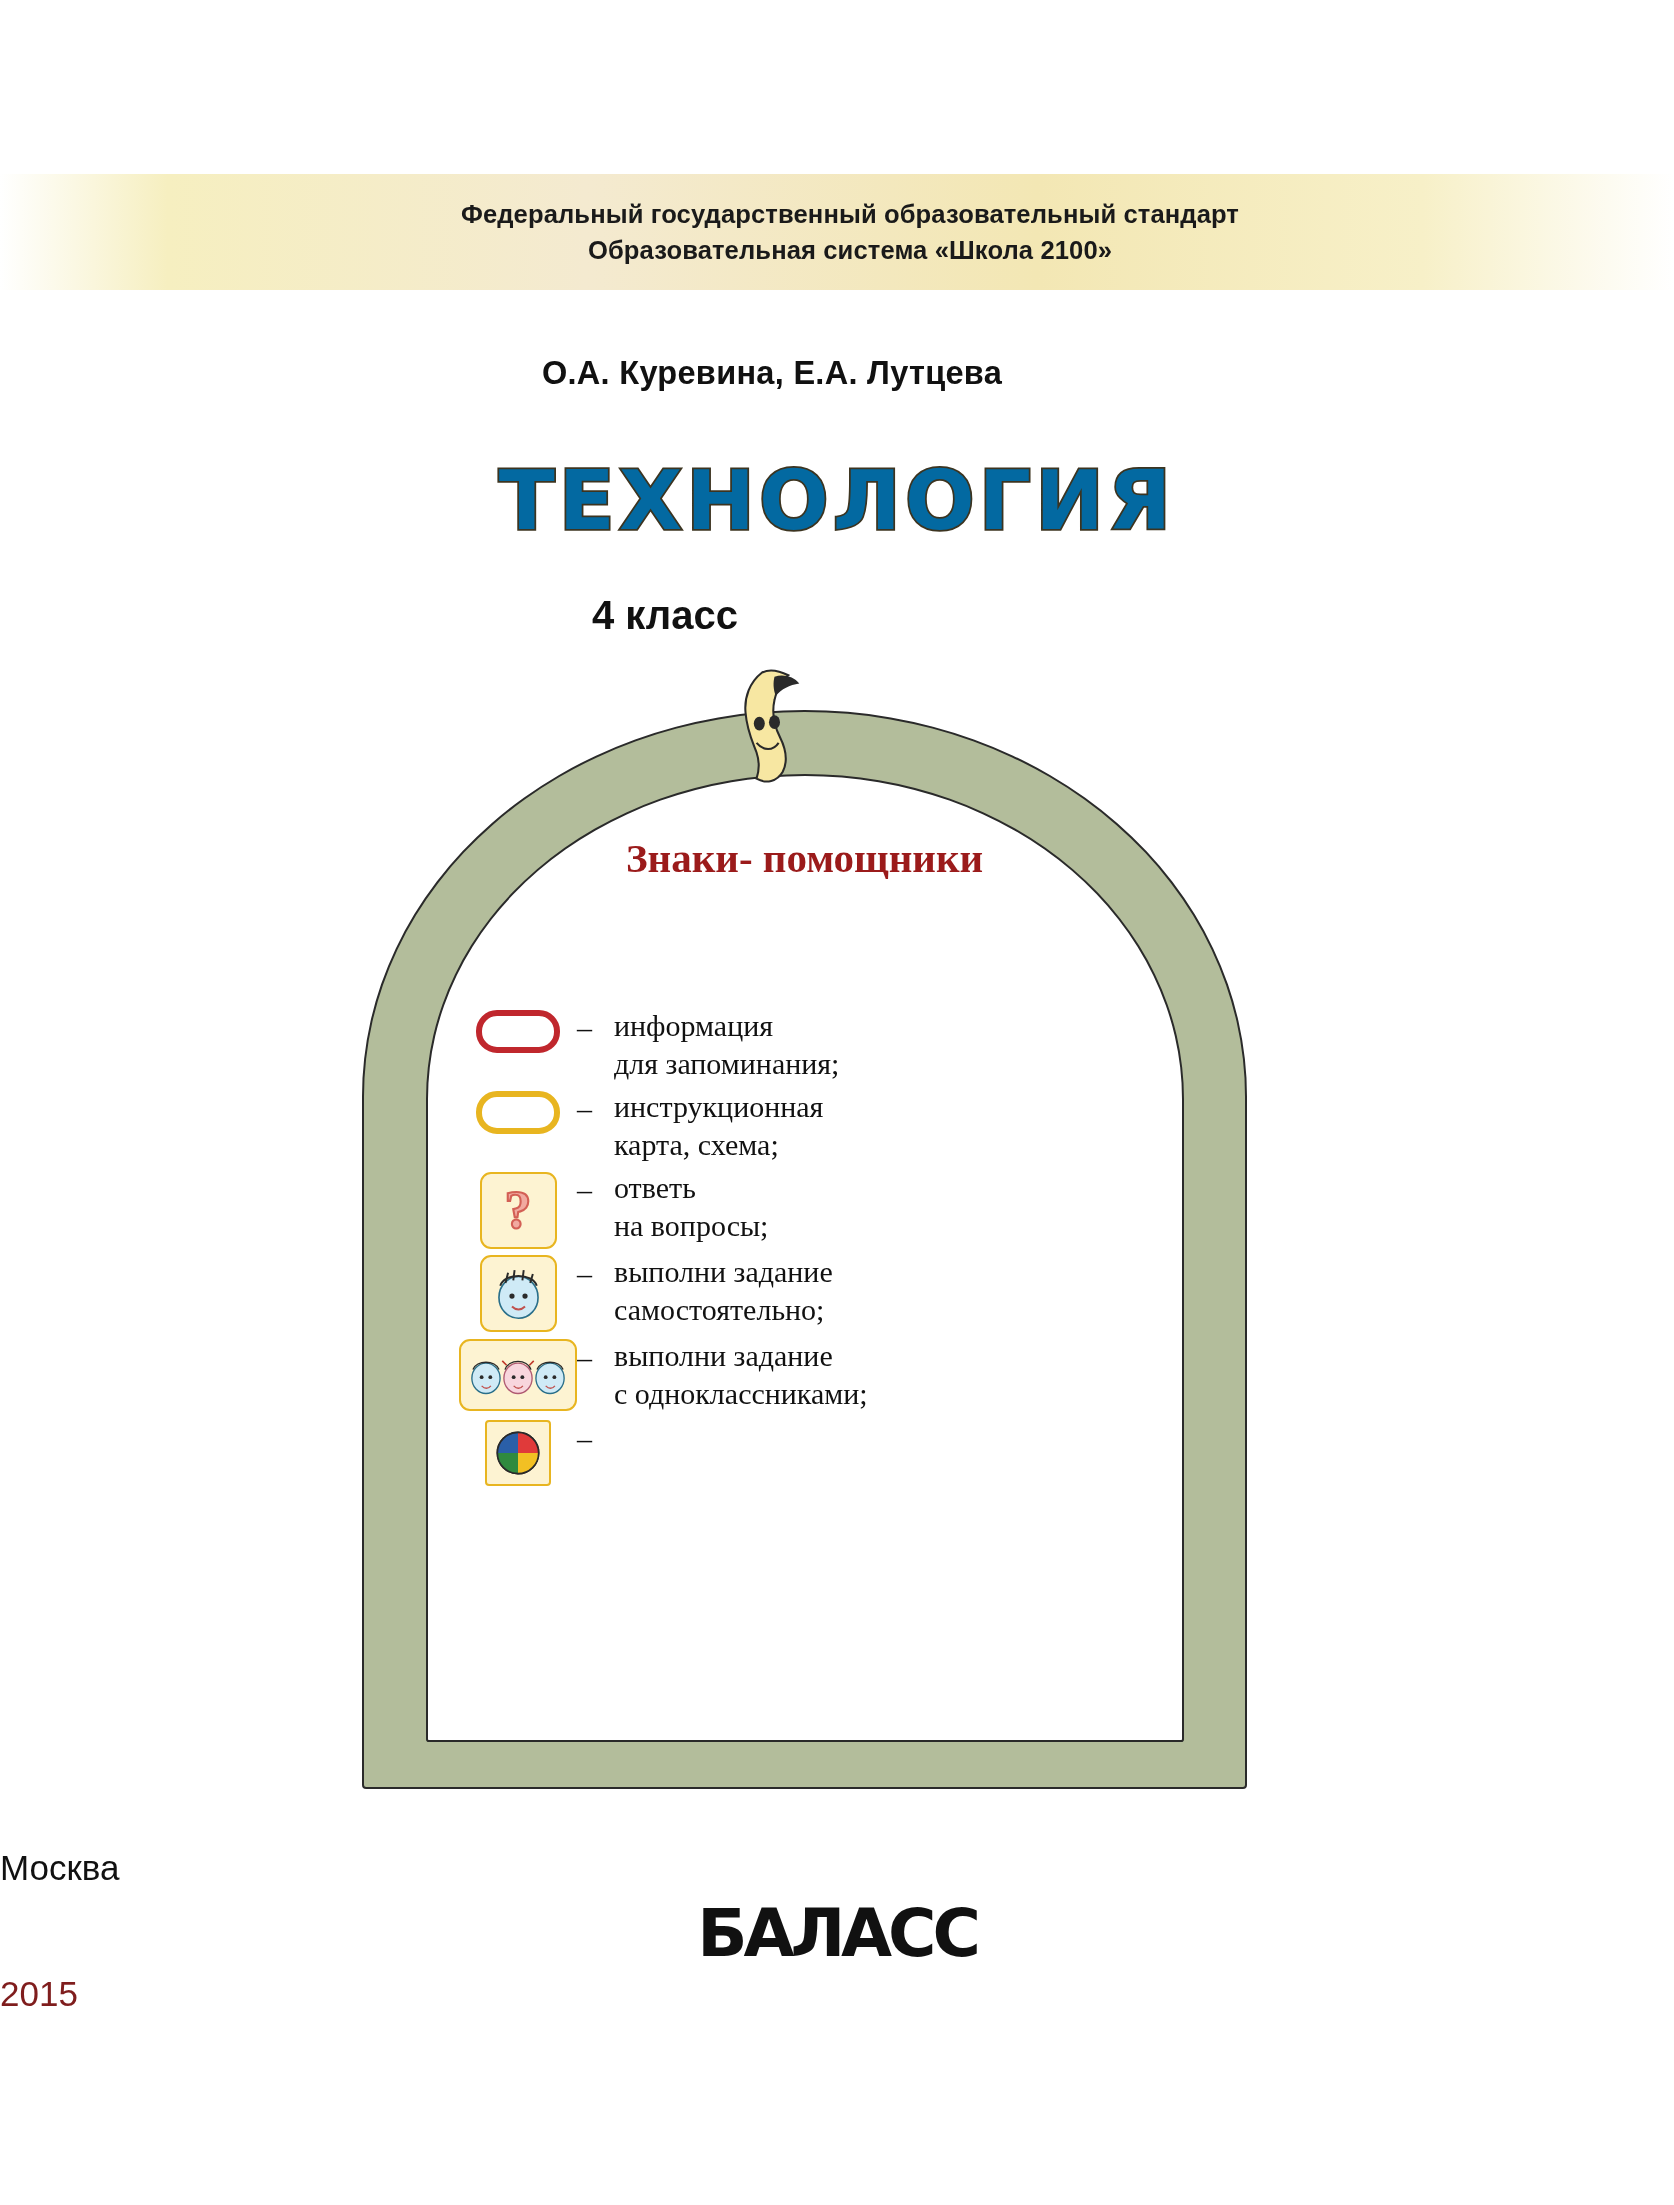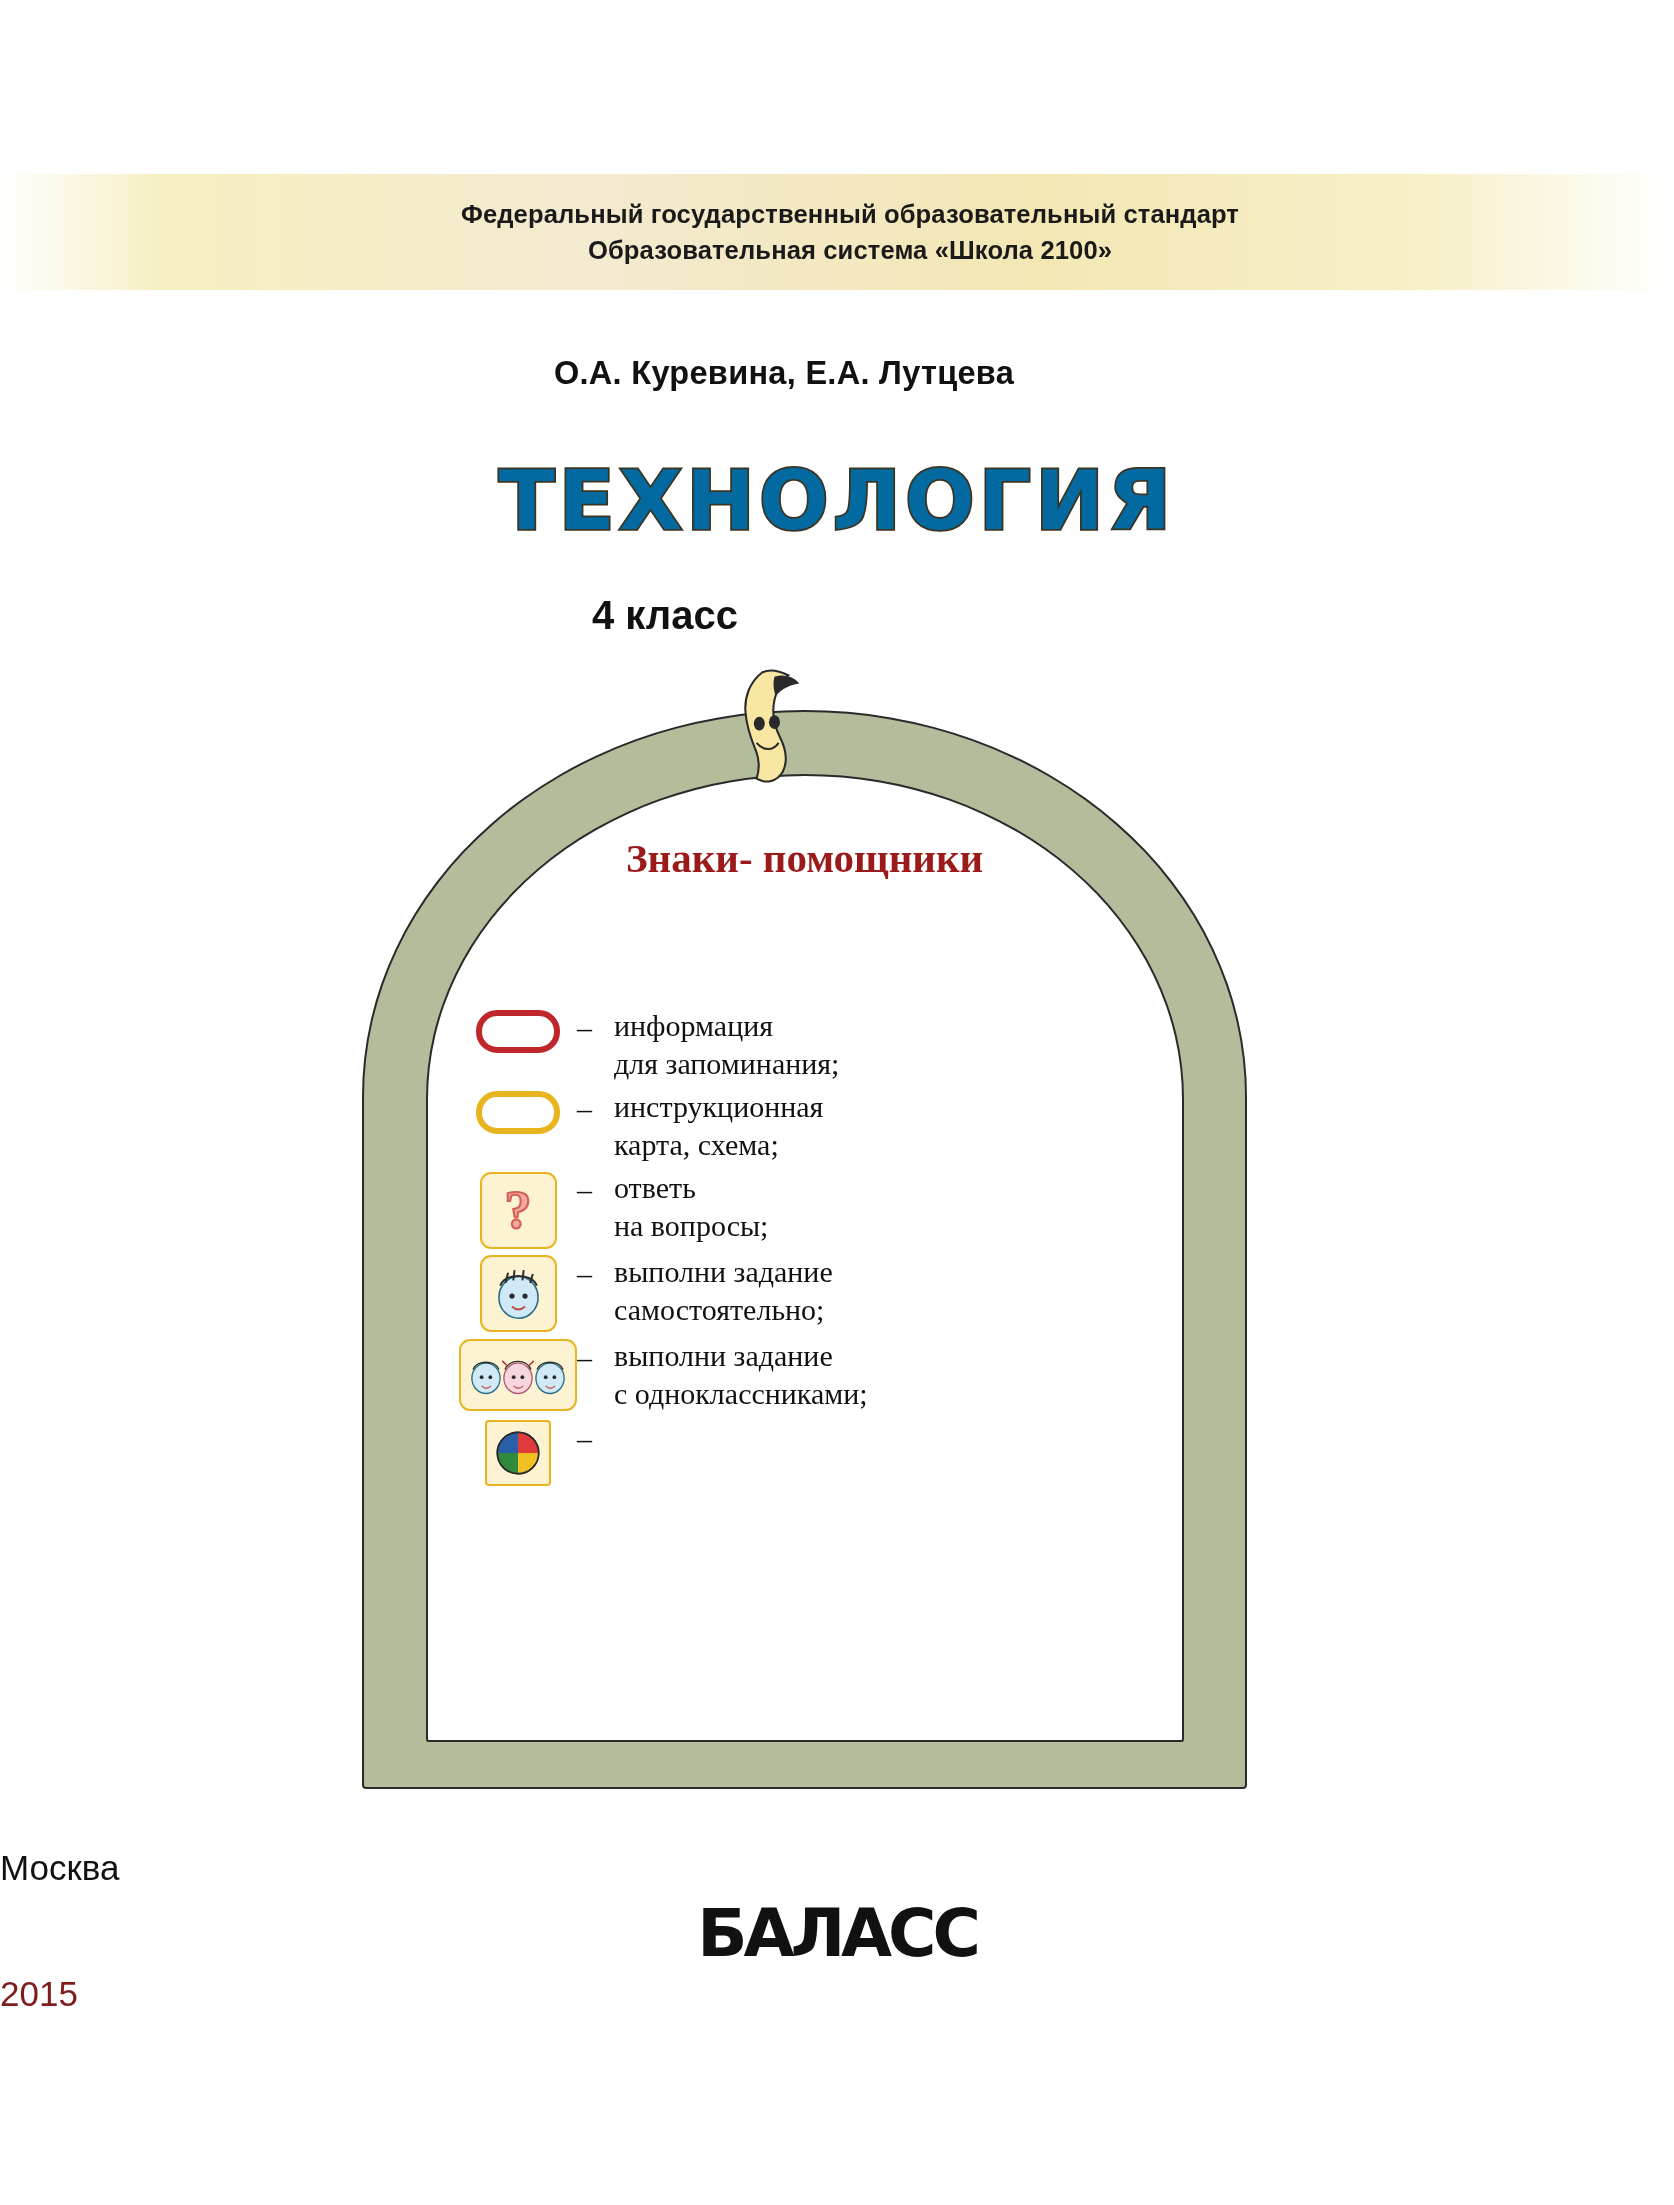--- a/index.html
+++ b/index.html
@@ -53,21 +53,20 @@
   .authors {
     position: absolute;
     left: 0;
     top: 355px;
     width: 1544px;
     text-align: center;
     font-size: 32.5px;
     font-weight: bold;
     color: #111;
     letter-spacing: 0.3px;
-    margin-left: 12px;
   }
 
   
   .title {
     position: absolute;
     left: 0;
     top: 453px;
     width: 1674px;
     text-align: center;
     font-size: 82px;

